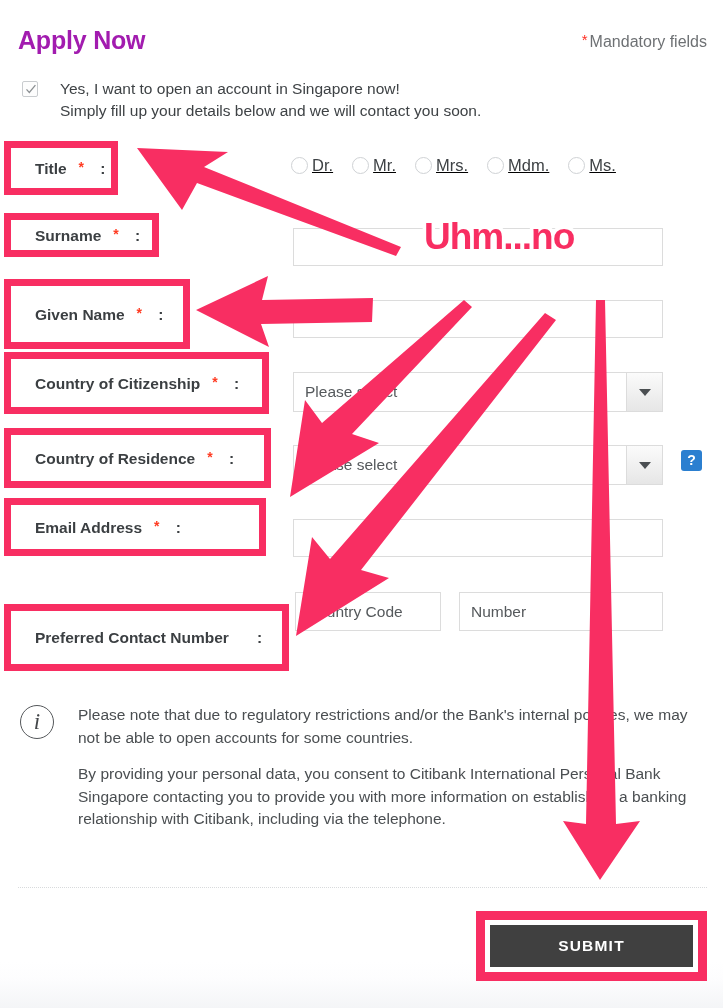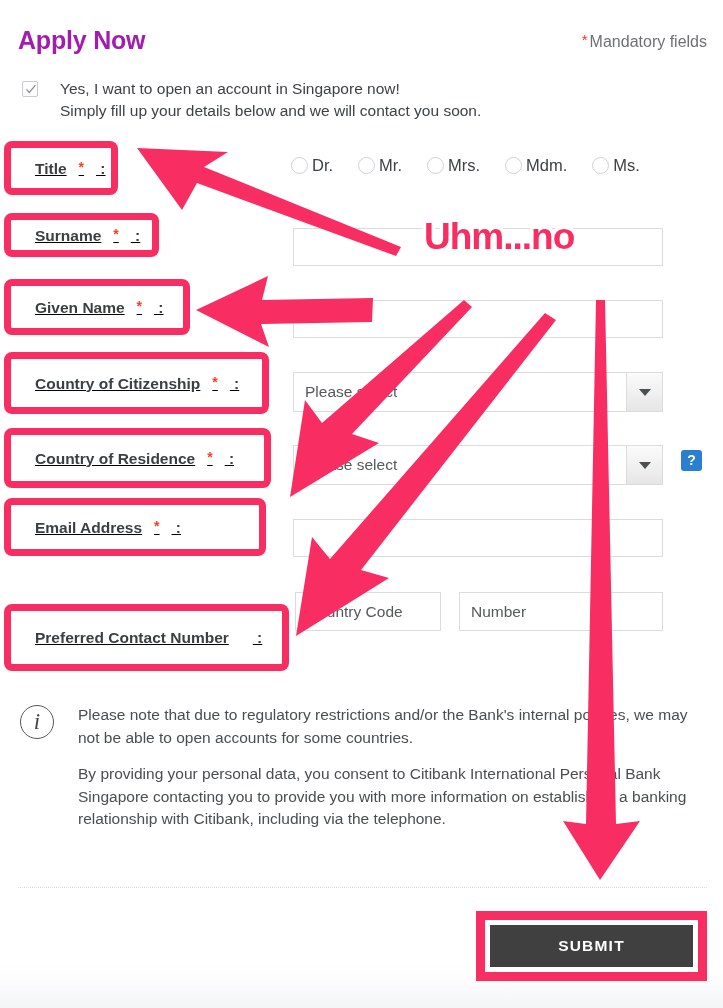--- a/index.html
+++ b/index.html
@@ -58,43 +58,43 @@
     border-left:1px solid #dcdcdc;
     box-sizing:border-box;
   }
   .select-arrow i{
     position:absolute;left:50%;top:50%;margin-left:-6px;margin-top:-3px;
     width:0;height:0;border-left:6px solid transparent;border-right:6px solid transparent;
     border-top:7px solid #4b4f52;
   }
 
   
-  .radio-row{position:absolute;left:291px;top:156px;display:flex;align-items:flex-start;gap:11px;}
+  .radio-row{position:absolute;left:291px;top:156px;display:flex;align-items:flex-start;gap:5px;text-decoration:underline;}
   .radio-item{display:flex;align-items:center;margin-right:14px;}
   .radio-dot{
     width:17px;height:17px;border:1px solid #cfd2d5;border-radius:50%;
     background:#fff;box-sizing:border-box;margin-right:4px;
   }
   .radio-label{font-size:16.5px;color:#3e4245;}
 
   
   .help-icon{
     position:absolute;left:681px;top:450px;width:21px;height:21px;
     background:#2b7fd0;border-radius:3px;color:#fff;font-size:14px;font-weight:bold;
     text-align:center;line-height:21px;box-sizing:border-box;
   }
 
   
   .anno-box{
     position:absolute;
     border:7px solid #f82e62;
     background:#ffffff;
-    border-radius:8px;
-    box-sizing:border-box;
-    display:flex;align-items:center;text-decoration:underline;
+    border-radius:0;
+    box-sizing:border-box;
+    display:flex;align-items:center;
   }
   .anno-box span{
     padding-left:12px;
     font-size:15.5px;font-weight:bold;color:#3b3f42;white-space:nowrap;
   }
   .anno-box span .star{color:#ff3b22;font-size:14px;vertical-align:2px;}
 
   
   .info-icon{
     position:absolute;left:20px;top:705px;width:34px;height:34px;
@@ -227,21 +227,21 @@
   </div>
 
   <div class="anno-box" style="left:4px;top:141px;width:114px;height:54px;">
     <span><span>Title</span><span class="star">*</span><span> :</span></span>
   </div>
 
   <div class="anno-box" style="left:4px;top:213px;width:155px;height:44px;">
     <span><span>Surname</span><span class="star">*</span><span> :</span></span>
   </div>
 
-  <div class="anno-box" style="left:4px;top:279px;width:186px;height:56px;">
+  <div class="anno-box" style="left:4px;top:279px;width:186px;height:70px;">
     <span><span>Given Name</span><span class="star">*</span><span> :</span></span>
   </div>
 
   <div class="anno-box" style="left:4px;top:352px;width:265px;height:62px;">
     <span><span>Country of Citizenship</span><span class="star">*</span><span> :</span></span>
   </div>
 
   <div class="anno-box" style="left:4px;top:498px;width:262px;height:58px;">
     <span><span>Email Address</span><span class="star">*</span><span> :</span></span>
   </div>

